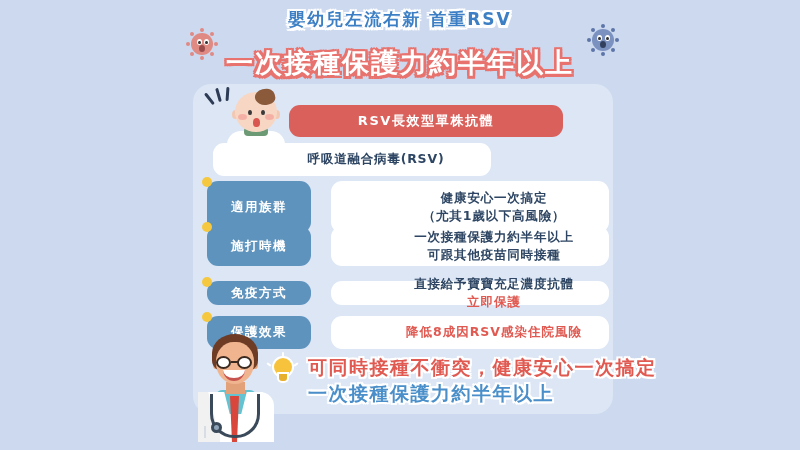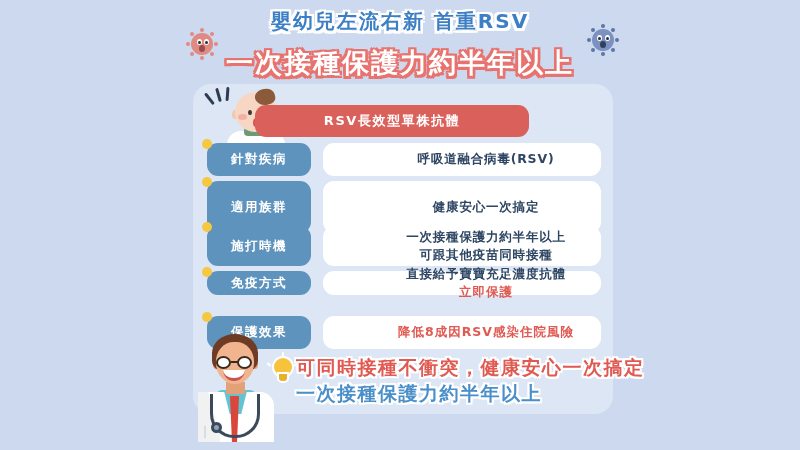--- a/index.html
+++ b/index.html
@@ -27,21 +27,21 @@
   .title-line {
     position: absolute;
     left: 0; right: 0;
     text-align: center;
     white-space: nowrap;
     font-weight: bold;
     letter-spacing: 2px;
   }
   .title-line-1 {
     top: 8px;
-    font-size: 20px;
+    font-size: 17px;
     color: #3c7fc4;
     text-shadow:
       -2.5px -2.5px 0 #ffffff,  2.5px -2.5px 0 #ffffff,
       -2.5px  2.5px 0 #ffffff,  2.5px  2.5px 0 #ffffff,
       -2.5px 0 0 #ffffff, 2.5px 0 0 #ffffff,
       0 -2.5px 0 #ffffff, 0 2.5px 0 #ffffff;
   }
   .title-line-2 {
     top: 45px;
     font-size: 27px;
@@ -224,21 +224,21 @@
     letter-spacing: 1.5px;
   }
   .label-tab .dot {
     position: absolute;
     left: -5px; top: -4px;
     width: 10px; height: 10px;
     border-radius: 50%;
     background: #f5c83f;
   }
   .value-pill {
-    margin-left: 12px;
+    margin-left: 20px;
     width: 278px;
     background: #ffffff;
     border-radius: 11px;
     display: flex;
     flex-direction: column;
     align-items: center;
     justify-content: center;
     color: #2e4663;
     font-size: 12.5px;
     font-weight: bold;
@@ -251,37 +251,37 @@
     color: #e05a52;
     letter-spacing: 1px;
   }
 
   
   .row-head {
     top: 0;
     height: 32px;
   }
   .head-pill {
-    margin-left: 62px;
+    margin-left: 96px;
     width: 274px;
     background: #d9605b;
     border-radius: 11px;
     display: flex;
     align-items: center;
     justify-content: center;
     color: #ffffff;
     font-size: 13px;
     font-weight: bold;
     letter-spacing: 1.6px;
   }
 
   .row-1 { top: 38px;  height: 33px; }
   .row-2 { top: 76px;  height: 52px; }
   .row-3 { top: 121px; height: 40px; }
-  .row-4 { top: 166px; height: 24px; }
+  .row-4 { top: 176px; height: 24px; }
   .row-5 { top: 211px; height: 33px; }
 
   
   .doctor {
     position: absolute;
     left: 196px; top: 334px;
     width: 78px; height: 108px;
     overflow: hidden;
   }
   .doctor .hair {
@@ -447,21 +447,21 @@
   }
   .bulb .ray {
     position: absolute;
     width: 2px; height: 5px;
     background: #ffffff;
     border-radius: 2px;
   }
 
   .callout {
     position: absolute;
-    left: 296px; top: 355px;
+    left: 308px; top: 355px;
     width: 310px;
   }
   .callout .line {
     white-space: nowrap;
     font-size: 19px;
     font-weight: bold;
     letter-spacing: 1.5px;
     line-height: 1.35;
   }
   .callout .line1 {
@@ -554,36 +554,33 @@
     <span class="mouth"></span>
   </div>
 
   <div class="table">
 
     <div class="row row-head">
       <div class="head-pill">RSV長效型單株抗體</div>
     </div>
 
     <div class="row row-1">
-      <div class="label-tab">
-        <span class="dot"></span>
-        <span>針對疾病</span>
-      </div>
       <div class="value-pill">
         <span>呼吸道融合病毒(RSV)</span>
       </div>
     </div>
 
     <div class="row row-2">
       <div class="label-tab">
         <span class="dot"></span>
         <span>適用族群</span>
       </div>
       <div class="value-pill">
         <span>健康安心一次搞定</span>
+        <span>（尤其1歲以下高風險）</span>
       </div>
     </div>
 
     <div class="row row-3">
       <div class="label-tab">
         <span class="dot"></span>
         <span>施打時機</span>
       </div>
       <div class="value-pill">
         <span>一次接種保護力約半年以上</span>

